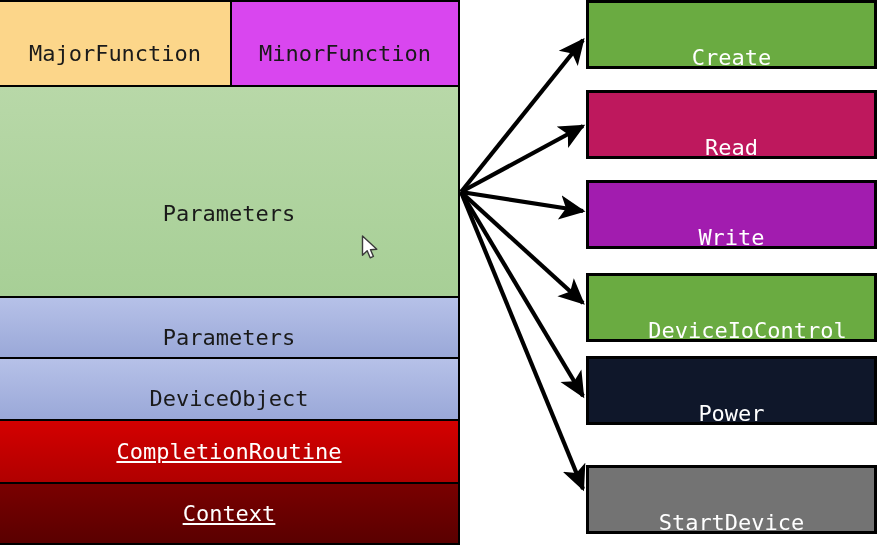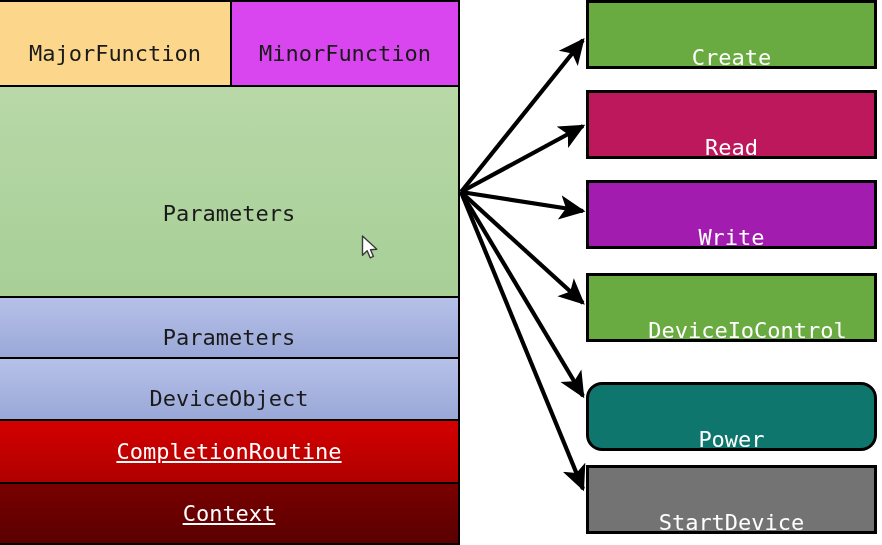--- a/index.html
+++ b/index.html
@@ -145,21 +145,21 @@
     </div>
     <div class="func-box" style="top: 90px; background: #be185d; border-color: rgb(0, 0, 0);">
       <span class="func-label">Read</span>
     </div>
     <div class="func-box" style="top: 180px; background: #a21caf; border-color: rgb(0, 0, 0);">
       <span class="func-label">Write</span>
     </div>
     <div class="func-box" style="top: 273px; background: rgb(106, 171, 65); border-color: rgb(0, 0, 0); padding-left: 32px;">
       <span class="func-label">DeviceIoControl</span>
     </div>
-    <div class="func-box" style="top: 382px; background: #0f766e; border-color: rgb(0, 0, 0); border-radius: 16px;">
+    <div class="func-box" style="top: 356px; background: #0f172a; border-color: rgb(0, 0, 0);">
       <span class="func-label">Power</span>
     </div>
     <div class="func-box" style="top: 465px; background: #737373; border-color: rgb(0, 0, 0);">
       <span class="func-label">StartDevice</span>
     </div>
   </div>
 
   <svg id="arrows" viewBox="0 0 882 545">
     <defs>
       <marker id="ah" markerWidth="7" markerHeight="7" refX="5.6" refY="3" orient="auto" markerUnits="strokeWidth">

